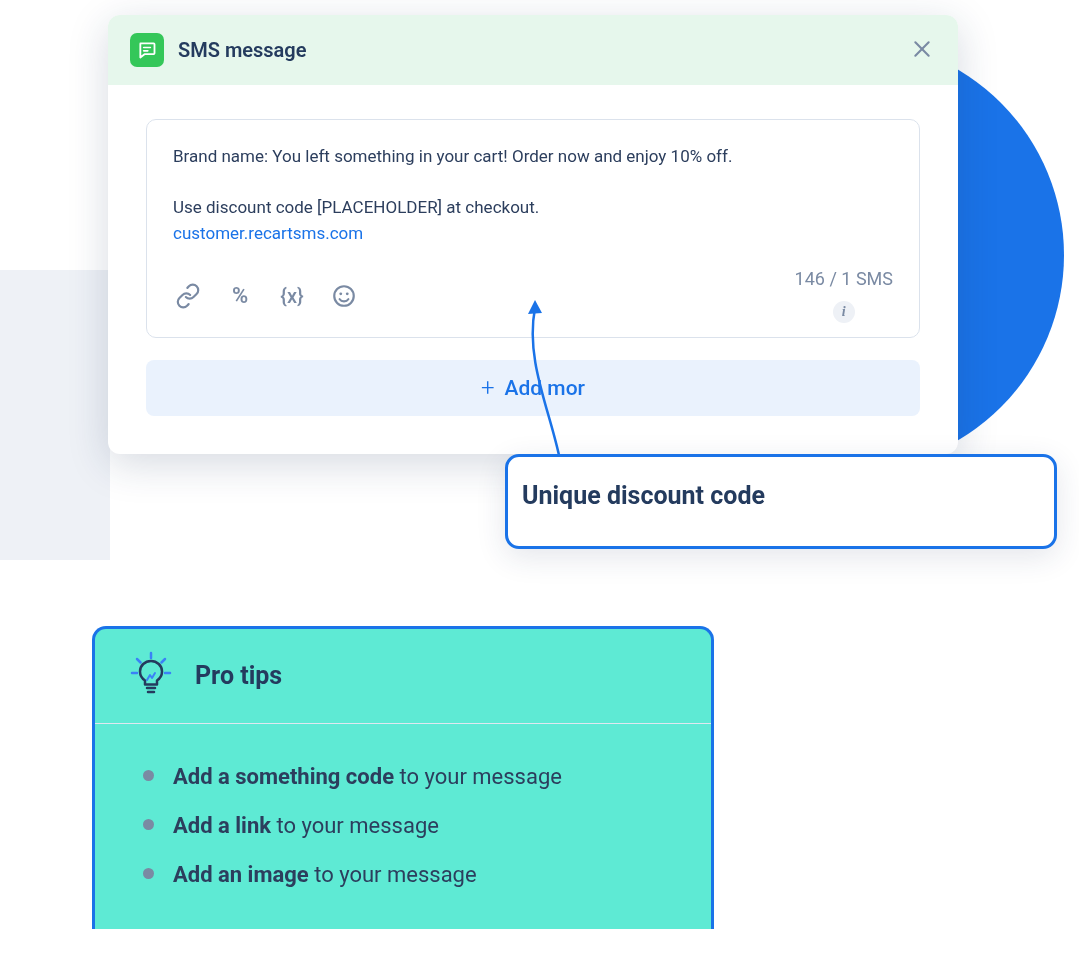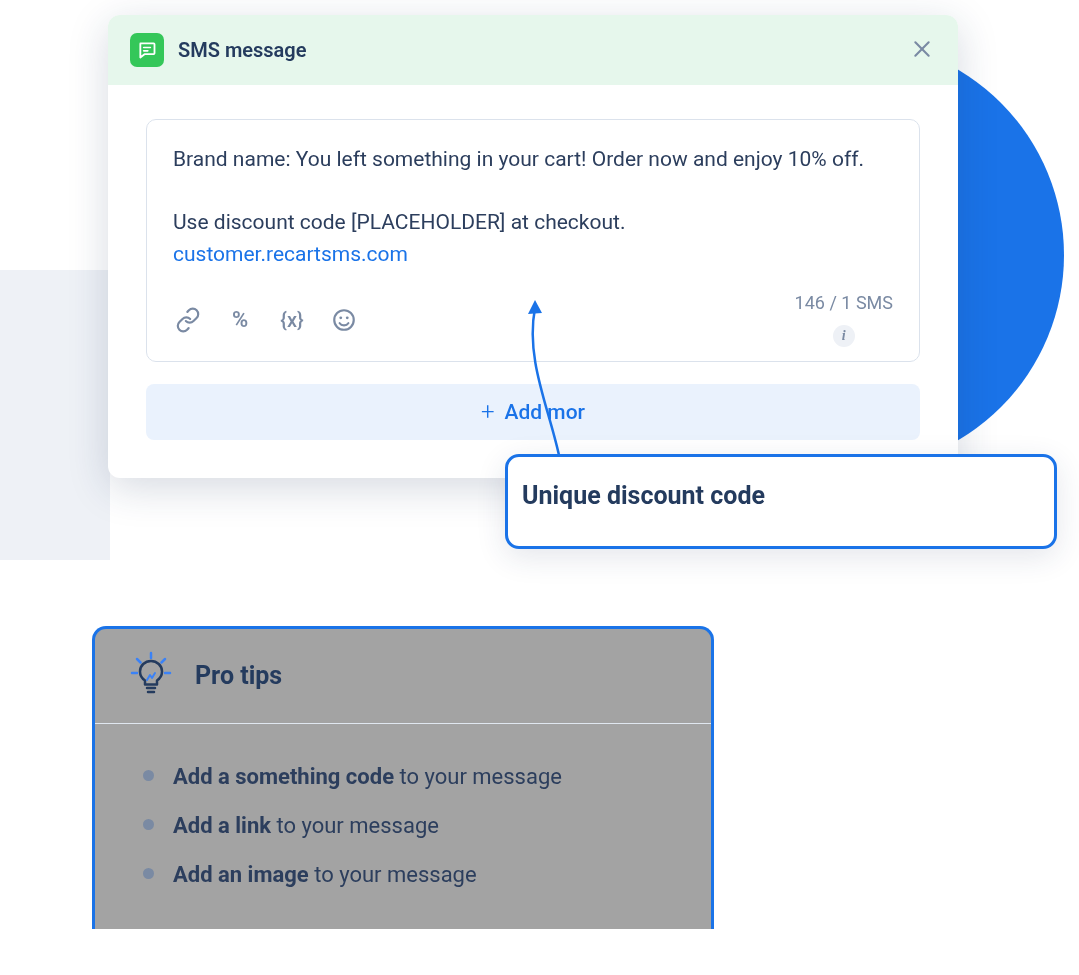--- a/index.html
+++ b/index.html
@@ -60,21 +60,21 @@
   .close-x { font-size: 26px; color: #7a8aa3; cursor: pointer; padding: 4px; }
 
   .sms-body { padding: 34px 38px 38px; }
 
   .msg-editor {
     border: 1px solid #dbe2ec;
     border-radius: 10px;
     padding: 24px 26px 14px;
   }
   .msg-text {
-    font-size: 21px;
+    font-size: 17px;
     line-height: 1.5;
     color: #2c3e5d;
   }
   .msg-link { color: #1a73e8; }
 
   .editor-bottom {
     display: flex;
     align-items: center;
     justify-content: space-between;
     margin-top: 22px;
@@ -133,21 +133,21 @@
     left: 510px;
     z-index: 4;
     pointer-events: none;
   }
 
   .protips {
     position: absolute;
     top: 626px;
     left: 92px;
     width: 622px;
-    background: #a3a3a3;
+    background: #5eead4;
     border: 3px solid #1a73e8;
     border-top-left-radius: 14px;
     border-top-right-radius: 14px;
     border-bottom: none;
     padding: 0;
     overflow: hidden;
   }
   .protips-header {
     padding: 22px 32px 24px;
     display: flex; align-items: center; gap: 20px;

